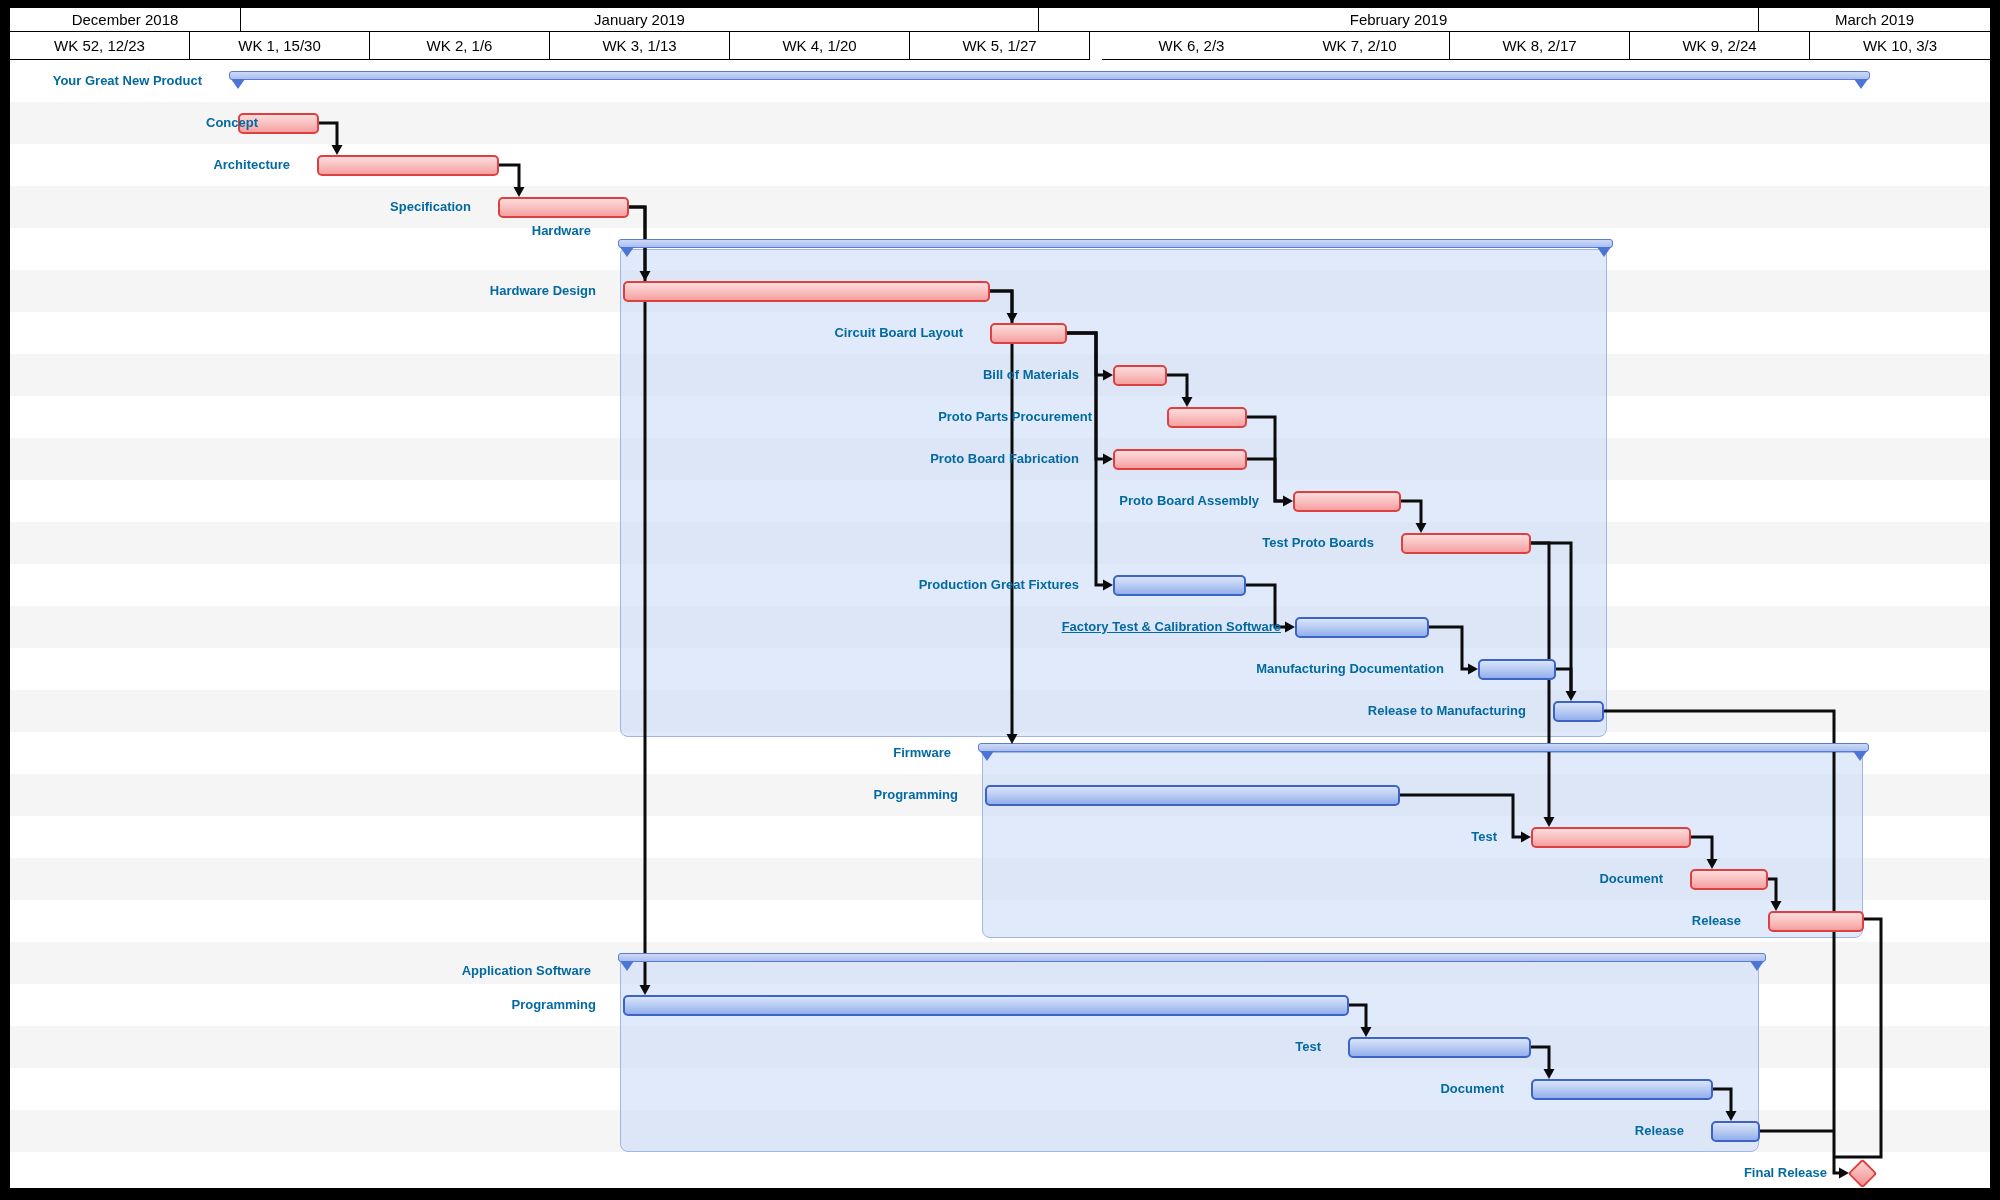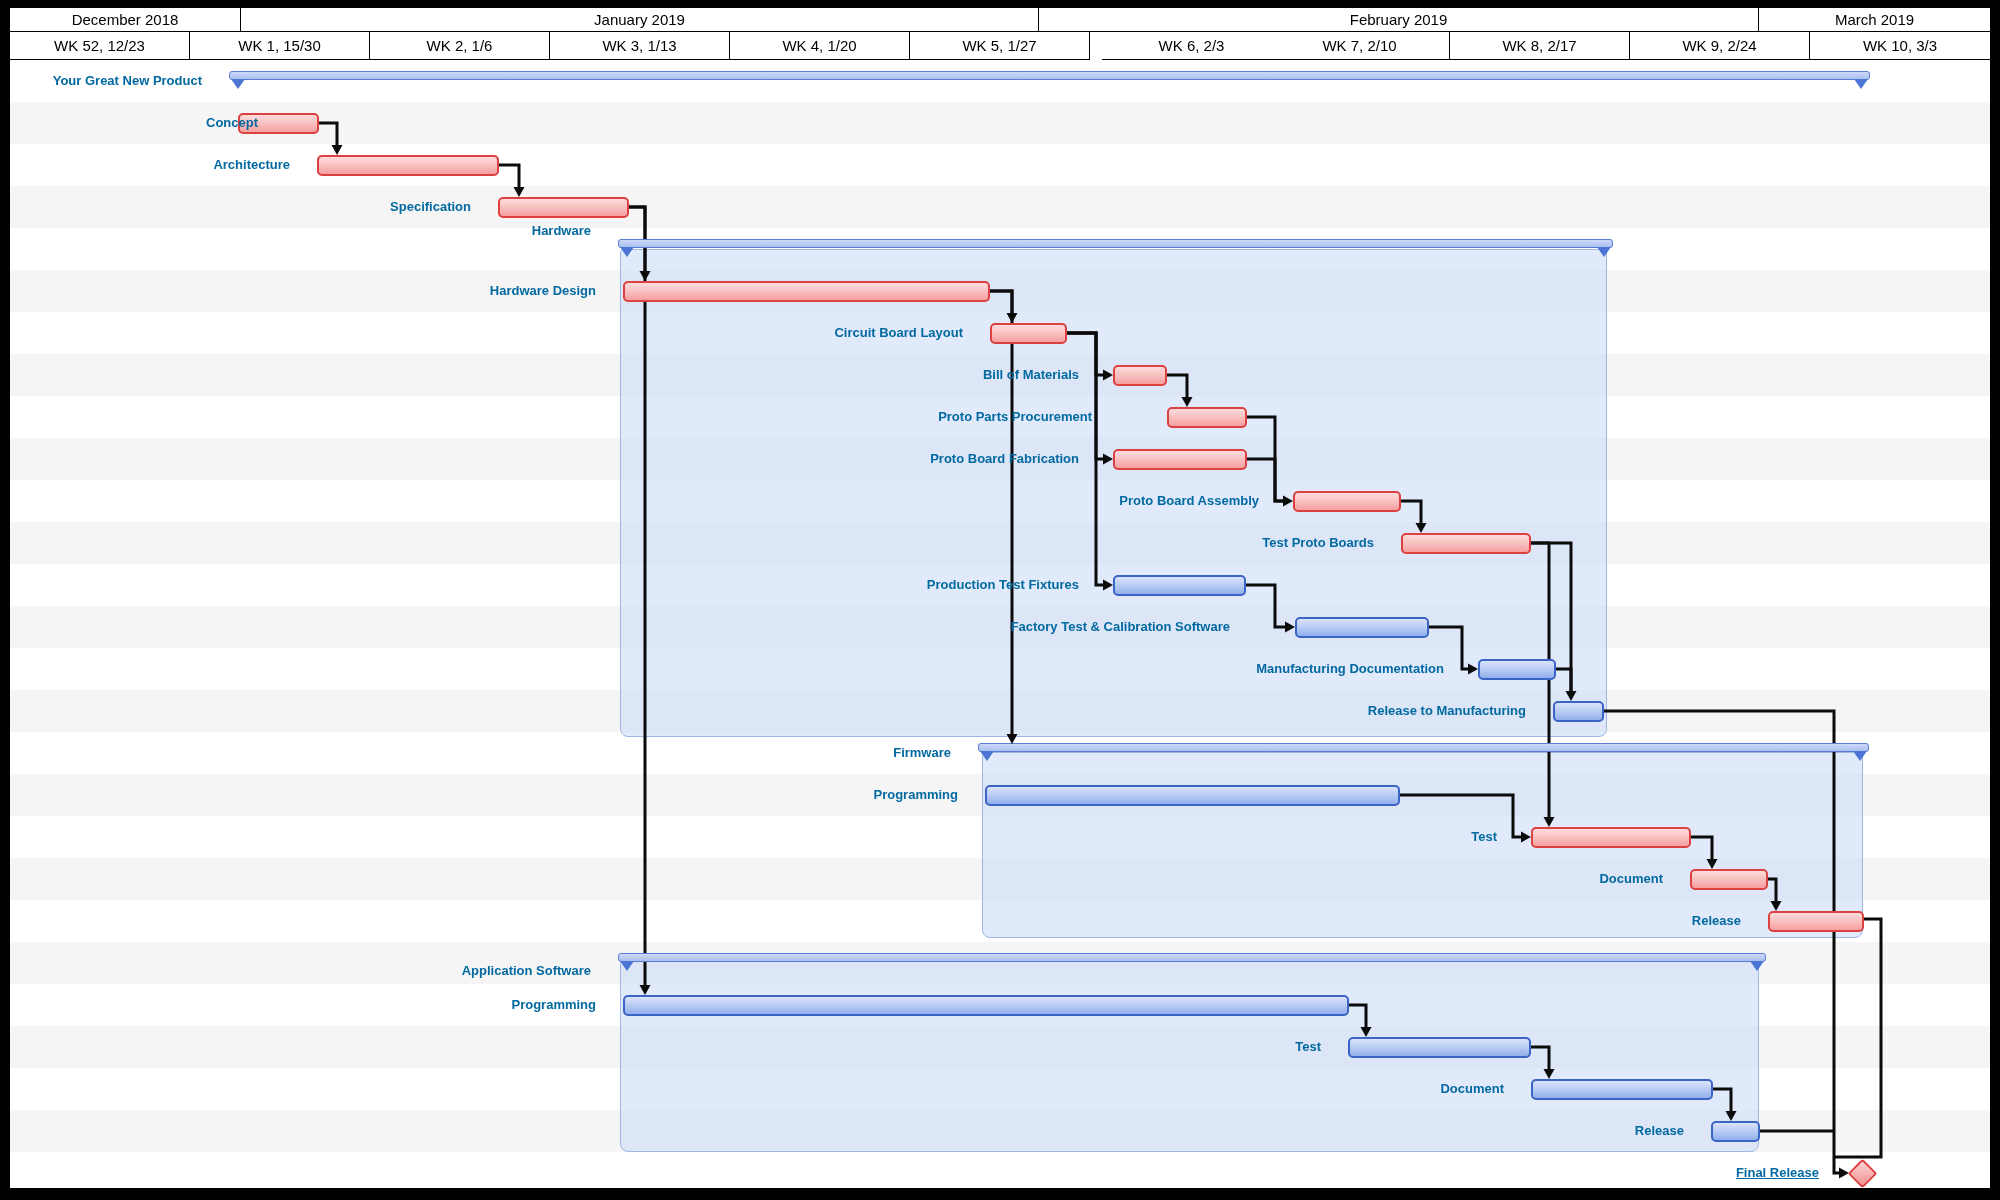--- a/index.html
+++ b/index.html
@@ -131,35 +131,35 @@
       <div class="rowlabel" style="right: 1710px; top: 154px; text-align: right;">Architecture</div>
       <div class="rowlabel" style="right: 1529px; top: 196px;">Specification</div>
       <div class="rowlabel" style="right: 1409px; top: 220px;">Hardware</div>
       <div class="rowlabel" style="right: 1404px; top: 280px;">Hardware Design</div>
       <div class="rowlabel" style="right: 1037px; top: 322px;">Circuit Board Layout</div>
       <div class="rowlabel" style="right: 921px; top: 364px;">Bill of Materials</div>
       <div class="rowlabel" style="right: 908px; top: 406px;">Proto Parts Procurement</div>
       <div class="rowlabel" style="right: 921px; top: 448px;">Proto Board Fabrication</div>
       <div class="rowlabel" style="right: 741px; top: 490px;">Proto Board Assembly</div>
       <div class="rowlabel" style="right: 626px; top: 532px;">Test Proto Boards</div>
-      <div class="rowlabel" style="right: 921px; top: 574px;">Production Test Fixtures</div>
-      <div class="rowlabel" style="right: 770px; top: 616px;">Factory Test &amp; Calibration Software</div>
+      <div class="rowlabel" style="right: 921px; top: 574px;">Production Great Fixtures</div>
+      <div class="rowlabel" style="right: 719px; top: 616px; text-decoration: underline;">Factory Test &amp; Calibration Software</div>
       <div class="rowlabel" style="right: 556px; top: 658px;">Manufacturing Documentation</div>
       <div class="rowlabel" style="right: 474px; top: 700px;">Release to Manufacturing</div>
       <div class="rowlabel" style="right: 1049px; top: 742px;">Firmware</div>
       <div class="rowlabel" style="right: 1042px; top: 784px;">Programming</div>
       <div class="rowlabel" style="right: 503px; top: 826px;">Test</div>
       <div class="rowlabel" style="right: 337px; top: 868px;">Document</div>
       <div class="rowlabel" style="right: 259px; top: 910px;">Release</div>
       <div class="rowlabel" style="right: 1409px; top: 952px; margin-top: 8px;">Application Software</div>
       <div class="rowlabel" style="right: 1404px; top: 994px;">Programming</div>
       <div class="rowlabel" style="right: 679px; top: 1036px;">Test</div>
       <div class="rowlabel" style="right: 496px; top: 1078px;">Document</div>
       <div class="rowlabel" style="right: 316px; top: 1120px;">Release</div>
-      <div class="rowlabel" style="right: 181px; top: 1162px; text-decoration: underline;">Final Release</div>
+      <div class="rowlabel" style="right: 173px; top: 1162px;">Final Release</div>
     </div>
   <svg id="arrows" width="2000" height="1200">
       <polygon points="337,155 331.5,145 342.5,145" fill="#0b0b0b"></polygon>
       <polygon points="519,197 513.5,187 524.5,187" fill="#0b0b0b"></polygon>
       <polygon points="645,281 639.5,271 650.5,271" fill="#0b0b0b"></polygon>
       <polygon points="645,995 639.5,985 650.5,985" fill="#0b0b0b"></polygon>
       <polygon points="1012,323 1006.5,313 1017.5,313" fill="#0b0b0b"></polygon>
       <polygon points="1012,744 1006.5,734 1017.5,734" fill="#0b0b0b"></polygon>
       <polygon points="1113,375 1103,369.5 1103,380.5" fill="#0b0b0b"></polygon>
       <polygon points="1113,459 1103,453.5 1103,464.5" fill="#0b0b0b"></polygon>

